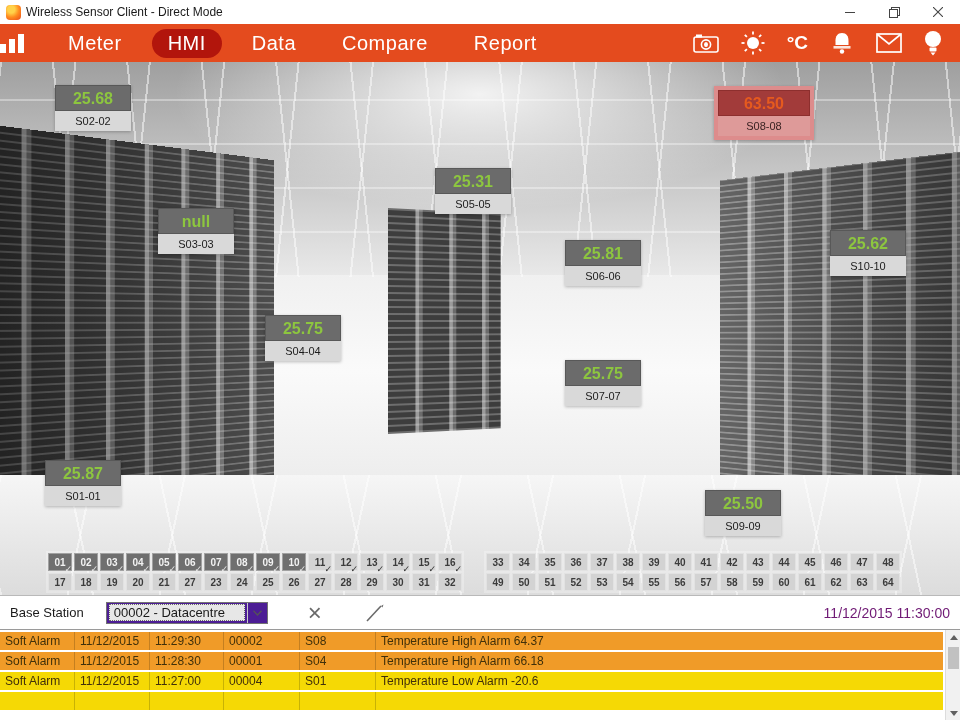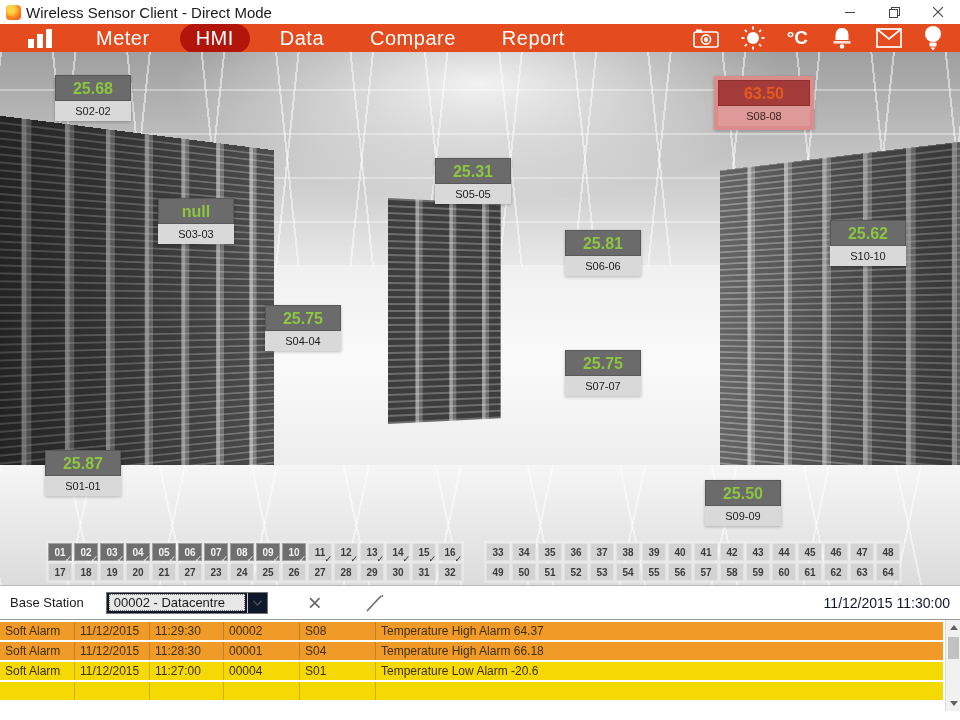--- a/index.html
+++ b/index.html
@@ -3,27 +3,27 @@
 <meta charset="utf-8">
 <style>
   html,body{margin:0;padding:0;background:#888;}
   *{box-sizing:border-box;font-family:"Liberation Sans",sans-serif;}
   .app{position:relative;width:960px;height:720px;background:#fff;overflow:hidden;}
 
   
   .titlebar{position:relative;height:24px;background:#ffffff;display:flex;align-items:center;}
   .app-icon{width:15px;height:15px;margin:0 5px 0 6px;border-radius:4px;
     background:radial-gradient(circle at 35% 30%, #ffd24a 0 25%, #ff8a1e 55%, #e8491d 100%);}
-  .titletext{font-size:15px;color:#1a1a1a;}
+  .titletext{font-size:12px;color:#1a1a1a;}
   .win-buttons{margin-left:auto;display:flex;height:100%;}
   .winbtn{width:44px;height:100%;display:flex;align-items:center;justify-content:center;}
   .winbtn svg{display:block;}
 
   
-  .navbar{height:28px;background:#e44b1e;display:flex;align-items:center;padding:0 10px 0 28px;}
+  .navbar{height:38px;background:#e44b1e;display:flex;align-items:center;padding:0 10px 0 0;}
   .chart-ico{display:flex;align-items:flex-end;gap:3px;height:20px;margin-right:28px;}
   .chart-ico i{display:block;width:6px;background:#fff;}
   .nav-items{display:flex;align-items:center;gap:14px;}
   .nav-item{color:#fff;font-size:20px;padding:3px 16px;cursor:default;letter-spacing:.5px;}
   .nav-item.active{background:#b2150c;border-radius:15px;}
   .nav-icons{margin-left:auto;display:flex;align-items:center;gap:22px;padding-right:8px;}
   .nav-icons .ni{display:flex;align-items:center;justify-content:center;}
   .celsius{color:#fff;font-size:19px;font-weight:bold;}
 
   
@@ -77,27 +77,27 @@
     display:flex;align-items:center;justify-content:center;box-shadow:inset 0 0 0 1px rgba(255,255,255,.35);}
   .ch.dark{background:#6f6f6f;color:#f2f2f2;}
   .chk{position:absolute;right:0;bottom:-3px;font-size:9px;font-weight:normal;}
   .ch .chk{color:#2e2e2e;}
   .ch.dark .chk{color:#eaeaea;}
 
   
   .basebar{height:34px;background:#ffffff;border-top:1px solid #b9b9b9;display:flex;align-items:center;
     padding:0 10px;font-size:13px;color:#1a1a1a;}
   .bs-label{margin-right:22px;}
-  .combo{width:162px;height:22px;border:1px solid #737373;background:#0f172a;display:flex;align-items:center;}
+  .combo{width:162px;height:22px;border:1px solid #737373;background:#4c1d95;display:flex;align-items:center;}
   .combo-text{flex:1;margin:2px;padding:0 4px;font-size:13px;background:#e7e7e7;border:1px dotted #6a6a6a;
     white-space:nowrap;overflow:hidden;}
   .combo-btn{width:20px;height:100%;display:flex;align-items:center;justify-content:center;border-left:1px solid #c9c9c9;}
   .tool-ico{margin-left:34px;display:flex;align-items:center;justify-content:center;width:26px;height:26px;}
   .clear-glyph{font-size:24px;color:#6a6a6a;line-height:22px;}
-  .timestamp{margin-left:auto;color:#0f172a;font-size:14px;}
+  .timestamp{margin-left:auto;color:#701a75;font-size:14px;}
 
   
   .tablewrap{position:relative;height:91px;background:#fff;border-top:1px solid #9a9a9a;}
   .tbl{position:absolute;left:0;top:0;width:943px;}
   .trow{display:flex;height:18px;line-height:18px;font-size:12px;}
   .trow.head{background:#fff;color:#111;border-bottom:1px solid #adadad;}
   .trow.body{margin-top:2px;color:#40300a;}
   .trow.orange{background:#f09b28;}
   .trow.yellow{background:#f5d905;}
   .td{padding:0 5px;border-right:1px solid rgba(0,0,0,.18);overflow:hidden;white-space:nowrap;}

